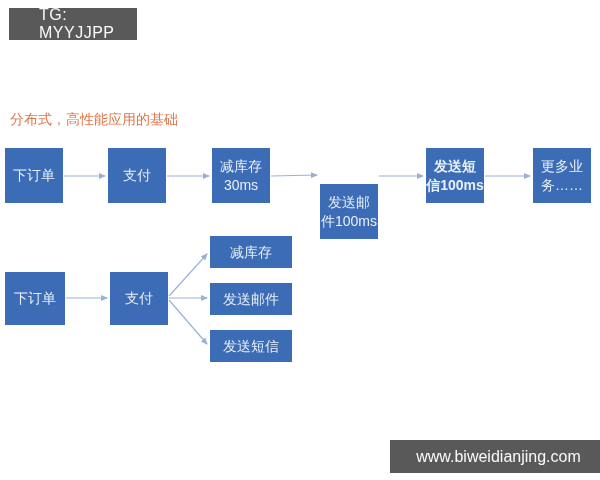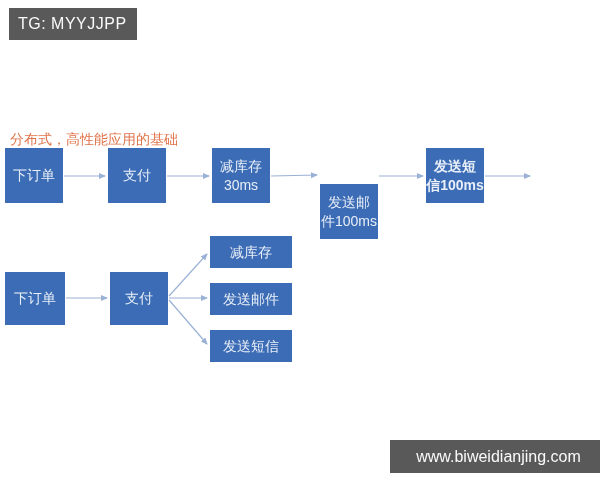--- a/index.html
+++ b/index.html
@@ -14,38 +14,37 @@
   .badge {
     position: absolute;
     background: #595959;
     color: #fafafa;
     display: flex;
     align-items: center;
   }
   .tg-badge {
     left: 9px; top: 8px;
     width: 128px; height: 32px;
-    padding-left: 9px;
+    padding-left: 30px;
     font-size: 16px;
     letter-spacing: 0.5px;
     box-sizing: border-box;
   }
   .watermark-badge {
     left: 390px; top: 440px;
     width: 217px; height: 33px;
     justify-content: center;
     font-size: 16px;
   }
   .slide-title {
     position: absolute;
     left: 10px; top: 111px;
     font-size: 14px;
     color: #E0744A;
     white-space: nowrap;
-    margin-top: 20px;
   }
   .arrows {
     position: absolute;
     left: 0; top: 0;
     width: 600px; height: 480px;
     pointer-events: none;
   }
   .node {
     position: absolute;
     background: #3B6CB5;
@@ -107,20 +106,22 @@
   </svg>
 
   <div class="node r1 r1-0">下订单</div>
   <div class="node r1 r1-1">支付</div>
   <div class="node r1 r1-2">减库存
 30ms</div>
   <div class="node r1 r1-3">发送邮
 件100ms</div>
   <div class="node r1 r1-4">发送短
 信100ms</div>
+  <div class="node r1 r1-5">更多业
+务……</div>
 
   <div class="node r2 r2-0">下订单</div>
   <div class="node r2 r2-1">支付</div>
   <div class="node branch br-0">减库存</div>
   <div class="node branch br-2">发送短信</div>
   <div class="node branch br-1">发送邮件</div>
 
   <div class="badge watermark-badge">
     <span>www.biweidianjing.com</span>
   </div>

